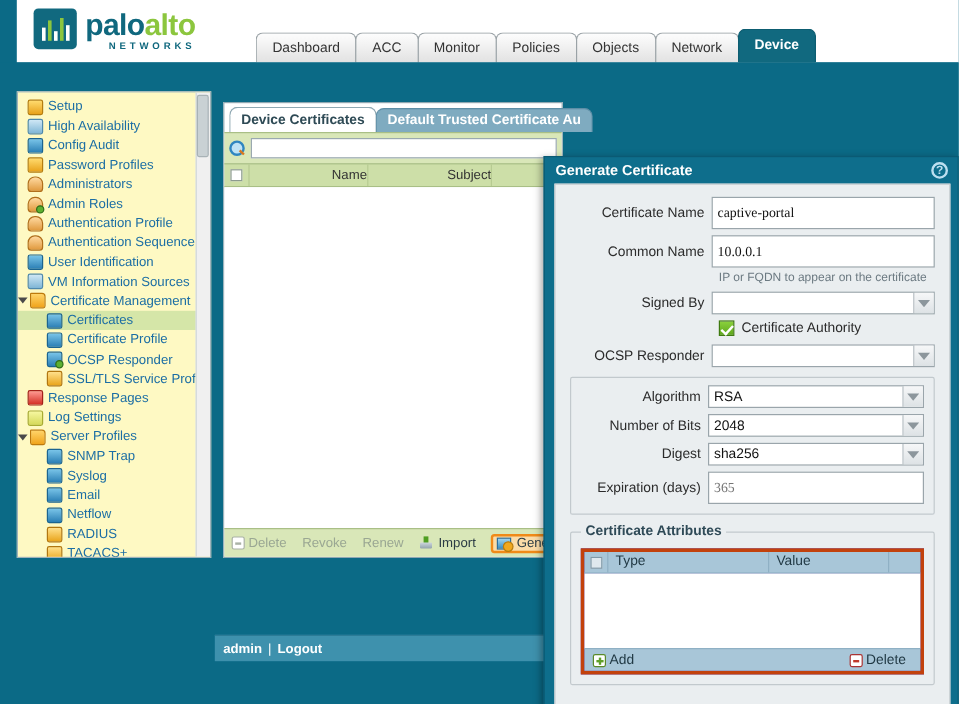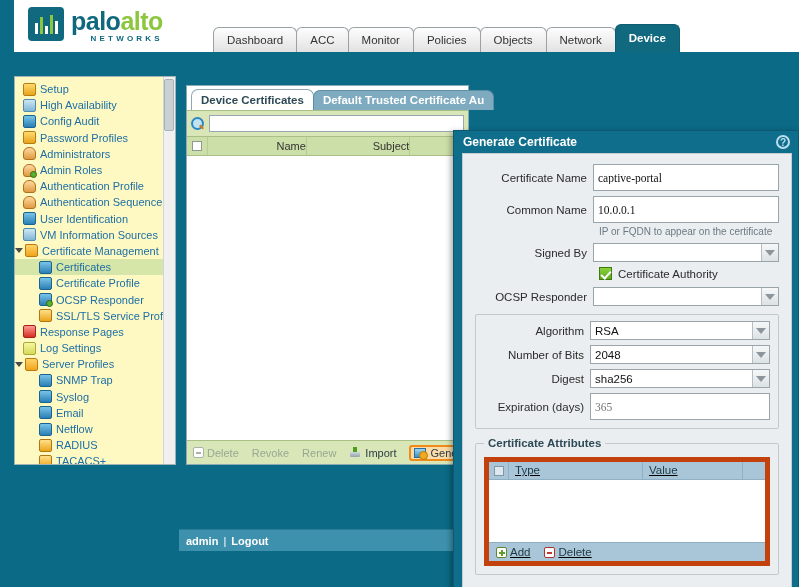--- a/index.html
+++ b/index.html
@@ -436,24 +436,23 @@
     position: relative; display: inline-block;
     cursor: pointer;
   }
   .collapse-box:after {
     content: ""; position: absolute; left: 2px; top: 5px;
     border-left: 4px solid transparent;
     border-right: 4px solid transparent;
     border-bottom: 4px solid #5d7682;
   }
   .attr-table {
-    border: 5px solid #c2410c;
+    border: 3px solid #c2410c;
     background: #4c1d95;
     margin-top: 2px;
-    text-decoration: underline;
   }
   .attr-head {
     height: 18px;
     background: #a8c6d8;
     display: flex; align-items: center;
     font-size: 11.5px; color: #1f3742;
     border-bottom: 1px solid #8fb0c4;
   }
   .ah-check {
     width: 20px; height: 100%;
@@ -468,21 +467,21 @@
     white-space: nowrap;
   }
   .ah-type { width: 134px; }
   .ah-value { width: 100px; }
   .attr-body { height: 62px; background: #ffffff; }
   .attr-foot {
     height: 19px; background: #a8c6d8;
     border-top: 1px solid #8fb0c4;
     display: flex; align-items: center;
     padding-left: 5px;
-    font-size: 11.5px; color: #1f3742;
+    font-size: 11.5px; color: #1f3742; justify-content: space-between;
   }
   .attr-foot .tb-btn { margin-right: 10px; color: #1f3742; }
 </style>
 </head>
 <body>
 
 <div id="app">
 
   <div class="topbar">
     <div class="logo-wrap">

